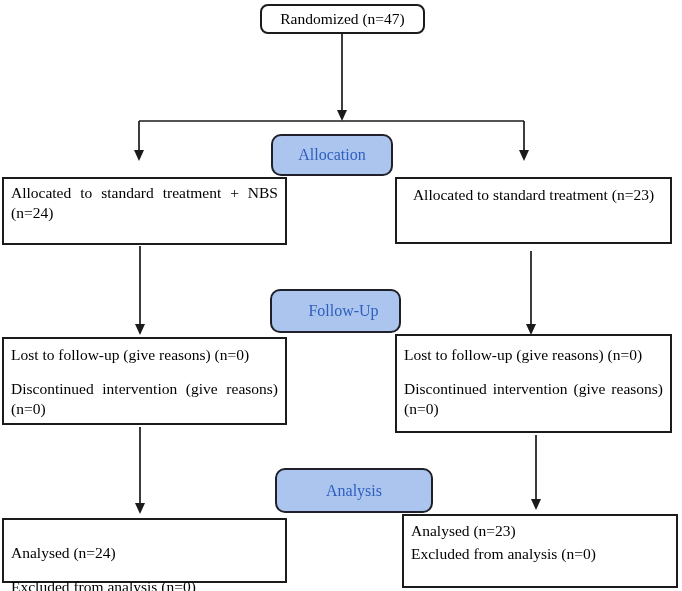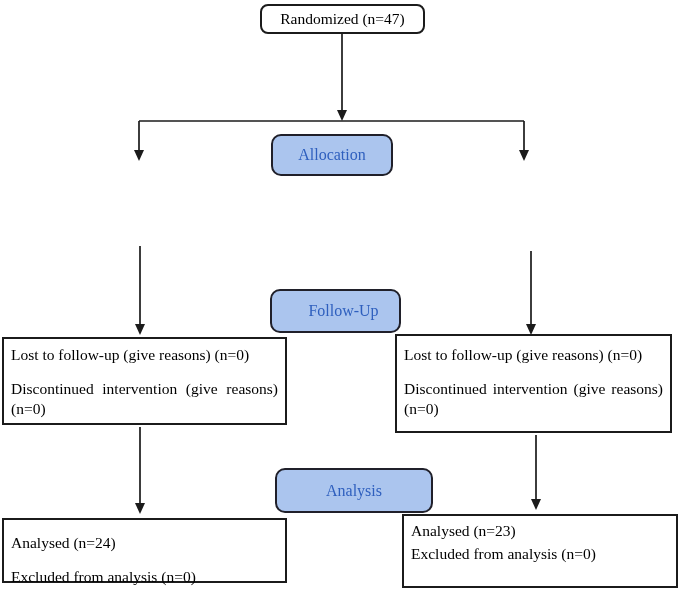--- a/index.html
+++ b/index.html
@@ -79,41 +79,47 @@
   </svg>
 
   <div class="box center" style="left:260px;top:4px;width:165px;height:30px;padding-top:3px;border-radius:8px;">
     <p>Randomized (n=47)</p>
   </div>
 
   <div class="stage" style="left:271px;top:134px;width:122px;height:42px;">
     <span>Allocation</span>
   </div>
 
+  <div class="box pad justify" style="left:2px;top:177px;width:285px;height:68px;">
+    <p>Allocated to standard treatment + NBS (n=24)</p>
+  </div>
 
+  <div class="box center" style="left:395px;top:177px;width:277px;height:67px;padding-top:6px;">
+    <p>Allocated to standard treatment (n=23)</p>
+  </div>
 
   <div class="stage" style="left:270px;top:289px;width:131px;height:44px;padding-left:16px;">
     <span>Follow-Up</span>
   </div>
 
   <div class="box pad justify gap-lg" style="left:2px;top:337px;width:285px;height:88px;padding-top:6px;">
     <p>Lost to follow-up (give reasons) (n=0)</p>
     <p>Discontinued intervention (give reasons) (n=0)</p>
   </div>
 
   <div class="box pad justify gap-lg" style="left:395px;top:334px;width:277px;height:99px;padding-top:9px;">
     <p>Lost to follow-up (give reasons) (n=0)</p>
     <p>Discontinued intervention (give reasons) (n=0)</p>
   </div>
 
   <div class="stage" style="left:275px;top:468px;width:158px;height:45px;">
     <span>Analysis</span>
   </div>
 
-  <div class="box pad gap-lg" style="left:2px;top:518px;width:285px;height:65px;padding-top:13px;">
+  <div class="box pad gap-lg" style="left:2px;top:518px;width:285px;height:65px;padding-top:23px;">
     <p>Analysed (n=24)</p>
     <p>Excluded from analysis (n=0)</p>
   </div>
 
   <div class="box pad gap-sm" style="left:402px;top:514px;width:276px;height:74px;padding-top:5px;">
     <p>Analysed (n=23)</p>
     <p>Excluded from analysis (n=0)</p>
   </div>
 
 </div>

